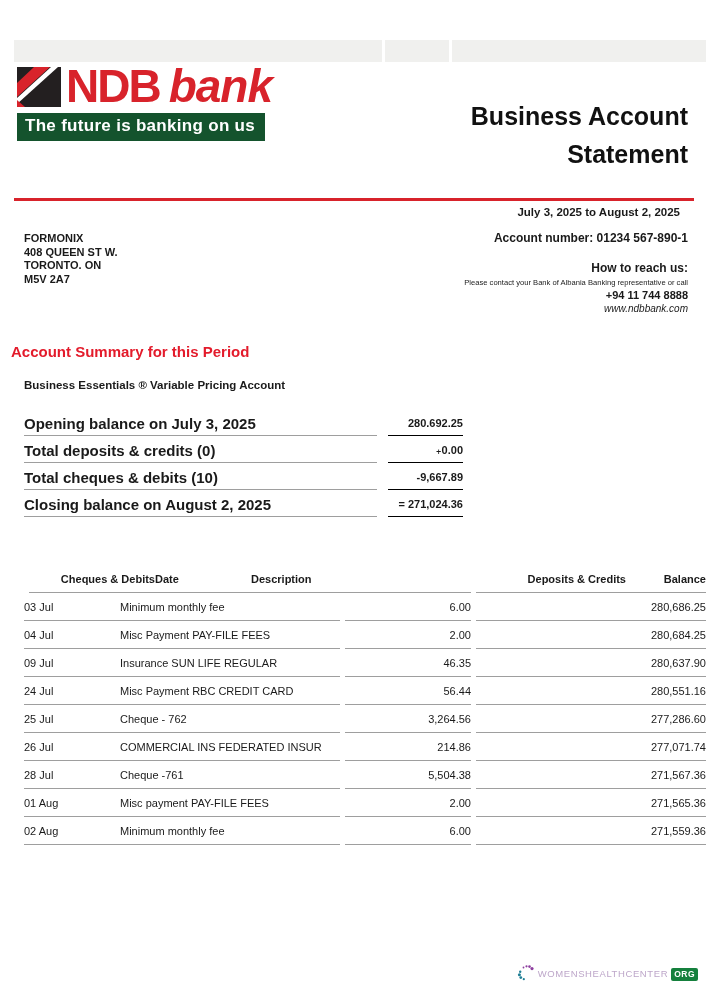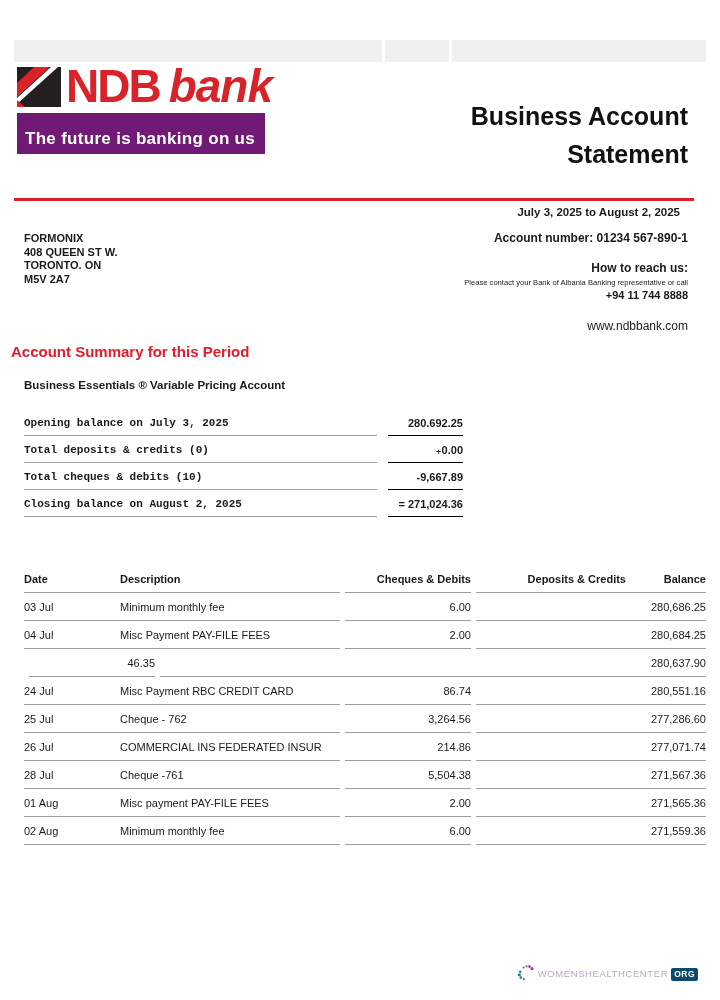--- a/index.html
+++ b/index.html
@@ -11,50 +11,50 @@
   .topbar .gap{position:absolute;top:0;width:3px;height:100%;background:#ffffff;}
   .gap1{left:368px;}
   .gap2{left:435px;}
 
   
   .logo{position:absolute;left:17px;top:66px;}
   .logo-row{display:flex;align-items:flex-start;}
   .logo-icon{display:block;margin-top:1px;}
   .logo-text{font-size:46px;font-weight:bold;color:#d8232b;letter-spacing:-2px;line-height:40px;margin-left:5px;white-space:nowrap;}
   .logo-text .it{font-style:italic;margin-left:9px;letter-spacing:-1px;}
-  .tagline{margin-top:6px;display:inline-block;background:#701a75;color:#ffffff;font-weight:bold;
-           font-size:17px;letter-spacing:.3px;padding:16px 10px 5px 8px;}
+  .tagline{margin-top:6px;display:inline-block;background:#14532d;color:#ffffff;font-weight:bold;
+           font-size:17px;letter-spacing:.3px;padding:3px 10px 5px 8px;}
 
   
   .doc-title{position:absolute;top:97px;right:20px;text-align:right;font-weight:bold;font-size:25px;line-height:38px;color:#111111;}
 
   .red-rule{position:absolute;left:14px;right:14px;top:198px;height:3px;background:#d8232b;}
   .period{position:absolute;top:206px;right:28px;font-weight:bold;font-size:11.5px;}
 
   
   .addr{position:absolute;left:24px;top:232px;font-weight:bold;font-size:11px;line-height:13.7px;}
 
   
   .contact{position:absolute;right:20px;top:231px;text-align:right;}
   .acct-num{font-weight:bold;font-size:12px;}
   .reach-head{font-weight:bold;font-size:12px;margin-top:16px;}
   .reach-text{font-size:7.6px;margin-top:3px;color:#222222;}
   .phone{font-weight:bold;font-size:11px;margin-top:2px;}
-  .site{font-size:12px;margin-top:18px;}
+  .site{font-size:10px;margin-top:2px;font-style:italic;}
 
   
   .section-h{position:absolute;left:11px;color:#e31b2b;font-weight:bold;font-size:15px;}
   #summary-h{top:343px;}
   #activity-h{top:543px;}
   .product{position:absolute;left:24px;top:379px;font-weight:bold;font-size:11.5px;}
 
   
   .summary-table{position:absolute;left:24px;top:409px;width:439px;}
   .s-row{display:flex;}
-  .s-label{flex:0 0 353px;margin-right:11px;border-bottom:1px solid #9e9e9e;font-weight:bold;font-size:11px;line-height:13px;padding:8px 0 5px;font-family:Liberation Mono, monospace;}
+  .s-label{flex:0 0 353px;margin-right:11px;border-bottom:1px solid #9e9e9e;font-weight:bold;font-size:15px;line-height:13px;padding:8px 0 5px;}
   .s-val{flex:1;border-bottom:1px solid #000000;font-weight:bold;font-size:11px;line-height:13px;padding:8px 0 5px;text-align:right;}
 
   
   .activity-table{position:absolute;left:24px;top:565px;width:682px;font-size:11px;line-height:13px;}
   .a-row{display:flex;}
   .seg{border-bottom:1px solid #9e9e9e;padding:8px 0 6px;}
   .seg1{flex:0 0 316px;display:flex;}
   .seg2{flex:0 0 126px;margin-left:5px;text-align:right;}
   .seg3{flex:1;margin-left:5px;display:flex;}
   .cell-date{flex:0 0 96px;}
@@ -62,21 +62,21 @@
   .cell-full{flex:1;}
   .cell-credit{flex:0 0 150px;text-align:right;}
   .cell-bal{flex:1;text-align:right;}
   .a-row.head{font-weight:bold;}
   .a-row.opening{font-weight:bold;}
 
   
   .footer-mark{position:absolute;right:10px;top:964px;display:flex;align-items:center;}
   .mark-swirl{display:block;margin-right:1px;}
   .mark-text{color:#bda6c9;font-size:9.5px;letter-spacing:.6px;line-height:12px;}
-  .mark-badge{background:#0c4a6e;color:#ffffff;font-weight:bold;font-size:8.5px;line-height:10px;
+  .mark-badge{background:#15803d;color:#ffffff;font-weight:bold;font-size:8.5px;line-height:10px;
               padding:1px 3px 2px;border-radius:2px;margin-left:3px;letter-spacing:.5px;}
 </style>
 </head>
 <body>
 
 <div class="page">
 
   <div class="topbar">
     <span class="gap gap1"></span>
     <span class="gap gap2"></span>
@@ -136,25 +136,25 @@
       </div>
       <div class="s-row">
         <div class="s-label">Closing balance on August 2, 2025</div>
         <div class="s-val">= 271,024.36</div>
       </div>
     </div>
 
 
   <div class="activity-table">
     <div class="a-row head">
+      <div class="seg seg2">Cheques &amp; Debits</div>
       <div class="seg seg1">
         <span class="cell-date">Date</span>
         <span class="cell-desc">Description</span>
       </div>
-      <div class="seg seg2">Cheques &amp; Debits</div>
       <div class="seg seg3">
         <span class="cell-credit">Deposits &amp; Credits</span>
         <span class="cell-bal">Balance</span>
       </div>
     </div>
     <div>
         <div class="a-row">
           <div class="seg seg1">
             <span class="cell-date">03 Jul</span>
             <span class="cell-desc">Minimum monthly fee</span>
@@ -170,32 +170,36 @@
             <span class="cell-date">04 Jul</span>
             <span class="cell-desc">Misc Payment PAY-FILE FEES</span>
           </div>
           <div class="seg seg2">2.00</div>
           <div class="seg seg3">
             <span class="cell-credit"></span>
             <span class="cell-bal">280,684.25</span>
           </div>
         </div>
         <div class="a-row">
+          <div class="seg seg1">
+            <span class="cell-date">09 Jul</span>
+            <span class="cell-desc">Insurance SUN LIFE REGULAR</span>
+          </div>
           <div class="seg seg2">46.35</div>
           <div class="seg seg3">
             <span class="cell-credit"></span>
             <span class="cell-bal">280,637.90</span>
           </div>
         </div>
         <div class="a-row">
           <div class="seg seg1">
             <span class="cell-date">24 Jul</span>
             <span class="cell-desc">Misc Payment RBC CREDIT CARD</span>
           </div>
-          <div class="seg seg2">86.74</div>
+          <div class="seg seg2">56.44</div>
           <div class="seg seg3">
             <span class="cell-credit"></span>
             <span class="cell-bal">280,551.16</span>
           </div>
         </div>
         <div class="a-row">
           <div class="seg seg1">
             <span class="cell-date">25 Jul</span>
             <span class="cell-desc">Cheque - 762</span>
           </div>

